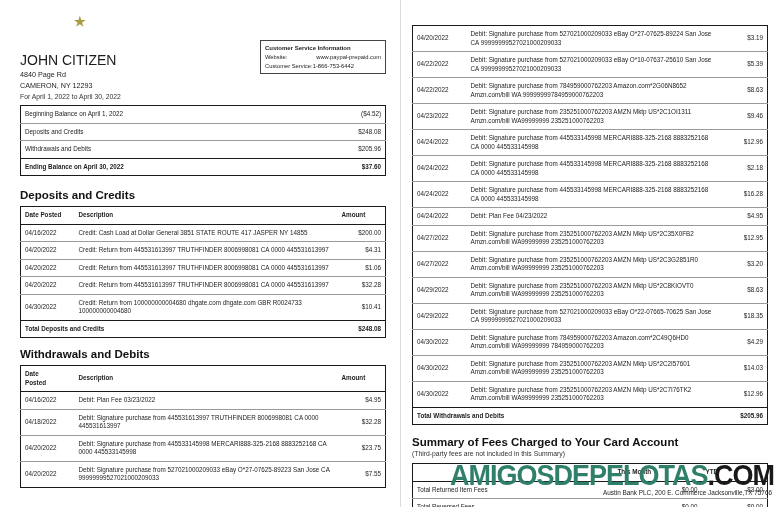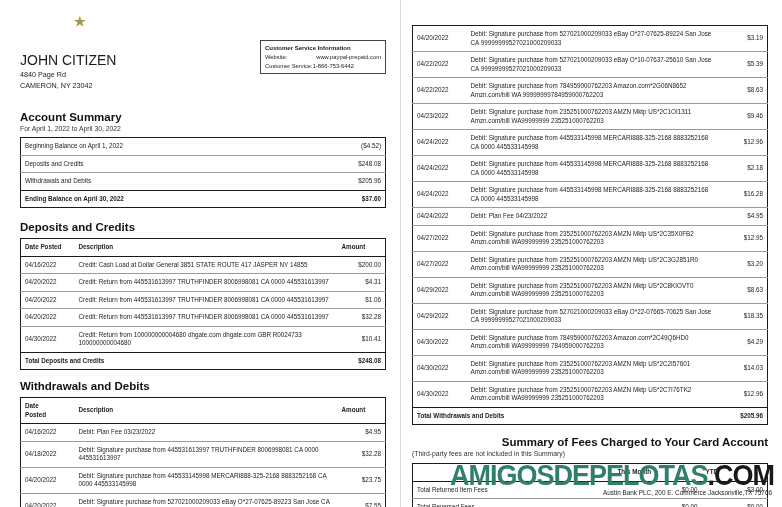--- a/index.html
+++ b/index.html
@@ -46,21 +46,21 @@
   .deposits-tbl { margin-top:5px; }
 
   .sec-withdrawals { margin-top:10px; }
   .withdrawals-tbl { margin-top:5px; }
   .withdrawals-tbl td { padding:6px 4px; }
   .withdrawals-tbl th.date { word-spacing:100px; }
 
   .cont-tbl td { padding:2.6px 4px; }
 
   
-  .sec-fees { margin-top:11px;text-align:right; }
+  .sec-fees { margin-top:11px; }
   .fees-tbl { margin-top:6px; }
   .fees-tbl td, .fees-tbl th { font-size:6.8px; padding:4.5px 5px; }
   td.month, th.month { width:88px; text-align:right; }
   td.ytd, th.ytd { width:66px; text-align:right; }
   .fees-tbl thead th { text-align:right; }
   .fees-tbl thead th.label { text-align:left; }
 
   
   .watermark { position:absolute; right:8px; top:458px; font-size:27px; font-weight:bold;
     letter-spacing:-1px; transform:scaleY(1.12); transform-origin:top right;
@@ -86,24 +86,23 @@
       <div class="cs-row">
         <span>Website:</span>
         <span>www.paypal-prepaid.com</span>
       </div>
       <div>Customer Service:1-866-753-6442</div>
     </div>
 
     <div class="address">
       <div class="addr-name">JOHN CITIZEN</div>
       <div>4840 Page Rd</div>
-      <div>CAMERON, NY 23042</div>
+      <div>CAMERON, NY 12293</div>
     </div>
 
-    <div class="section-title" style="margin-top:20px;">Account Summary</div>
     <div class="section-sub">For April 1, 2022 to April 30, 2022</div>
 
     <table class="tbl summary-tbl">
       <tbody>
           <tr>
             <td class="label">Beginning Balance on April 1, 2022</td>
             <td class="value">($4.52)</td>
           </tr>
           <tr>
             <td class="label">Deposits and Credits</td>

